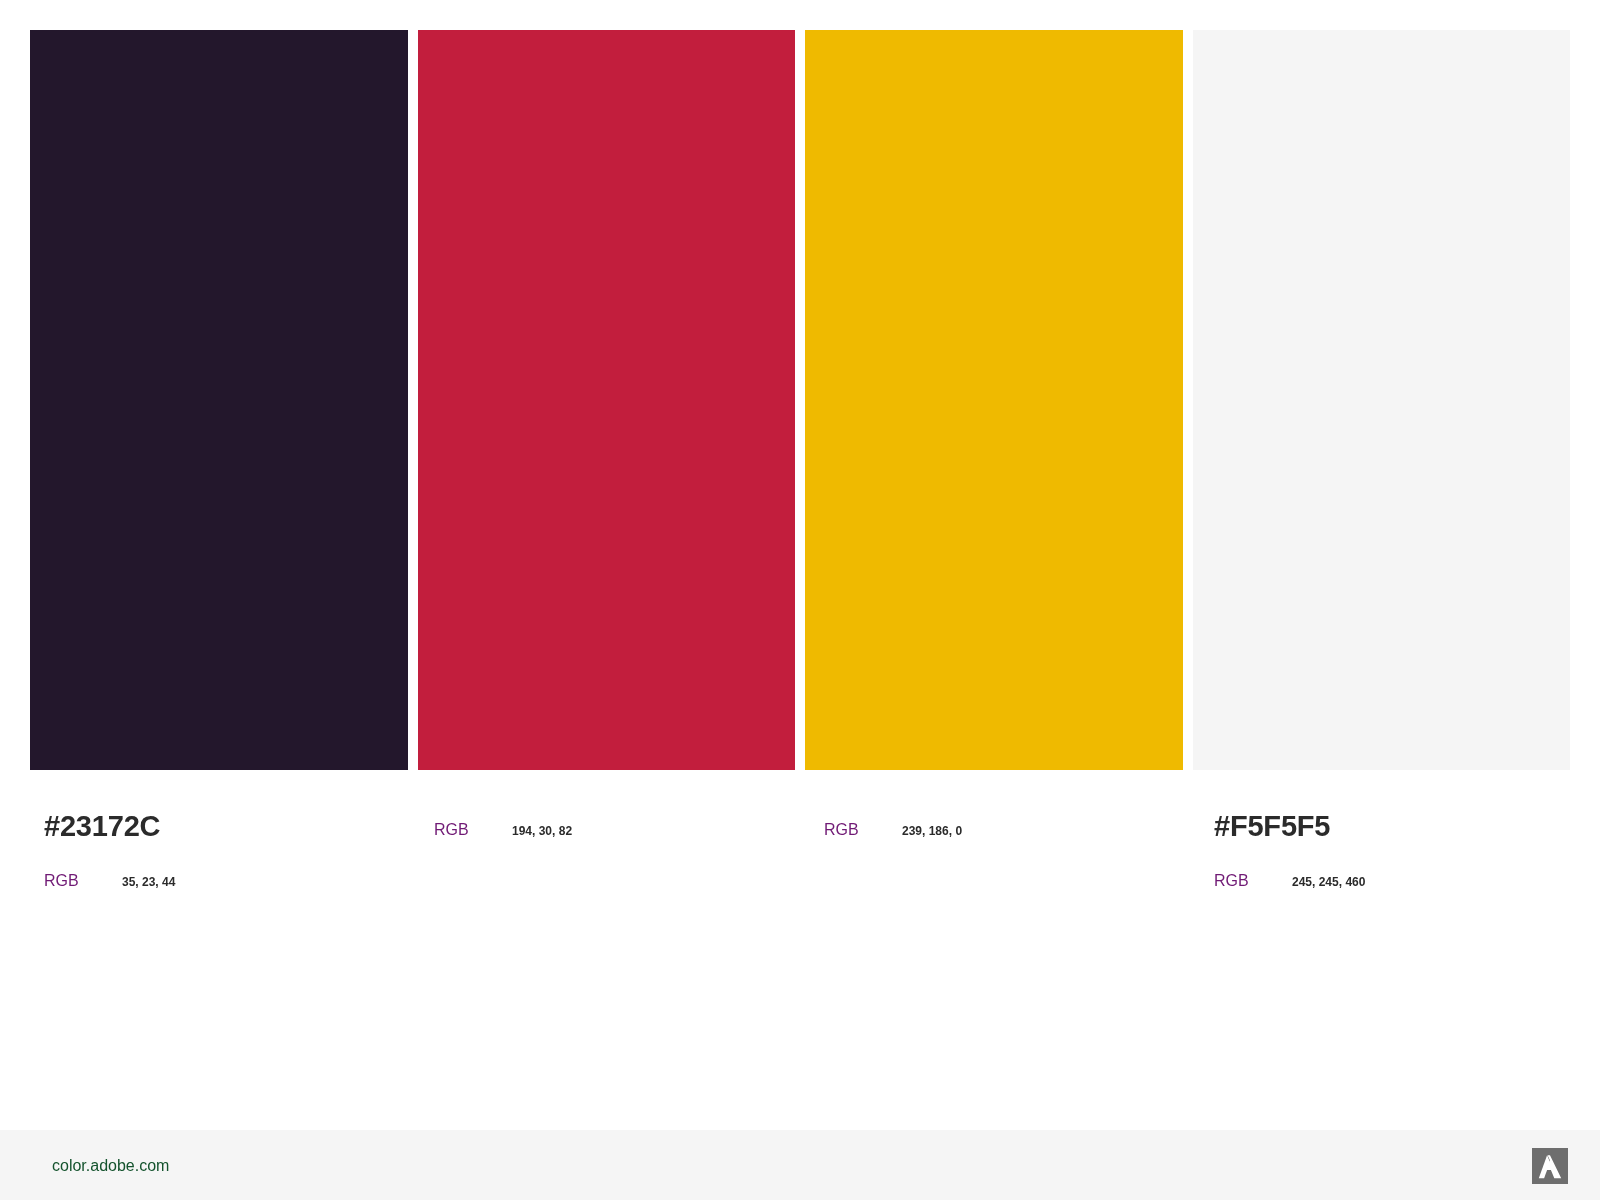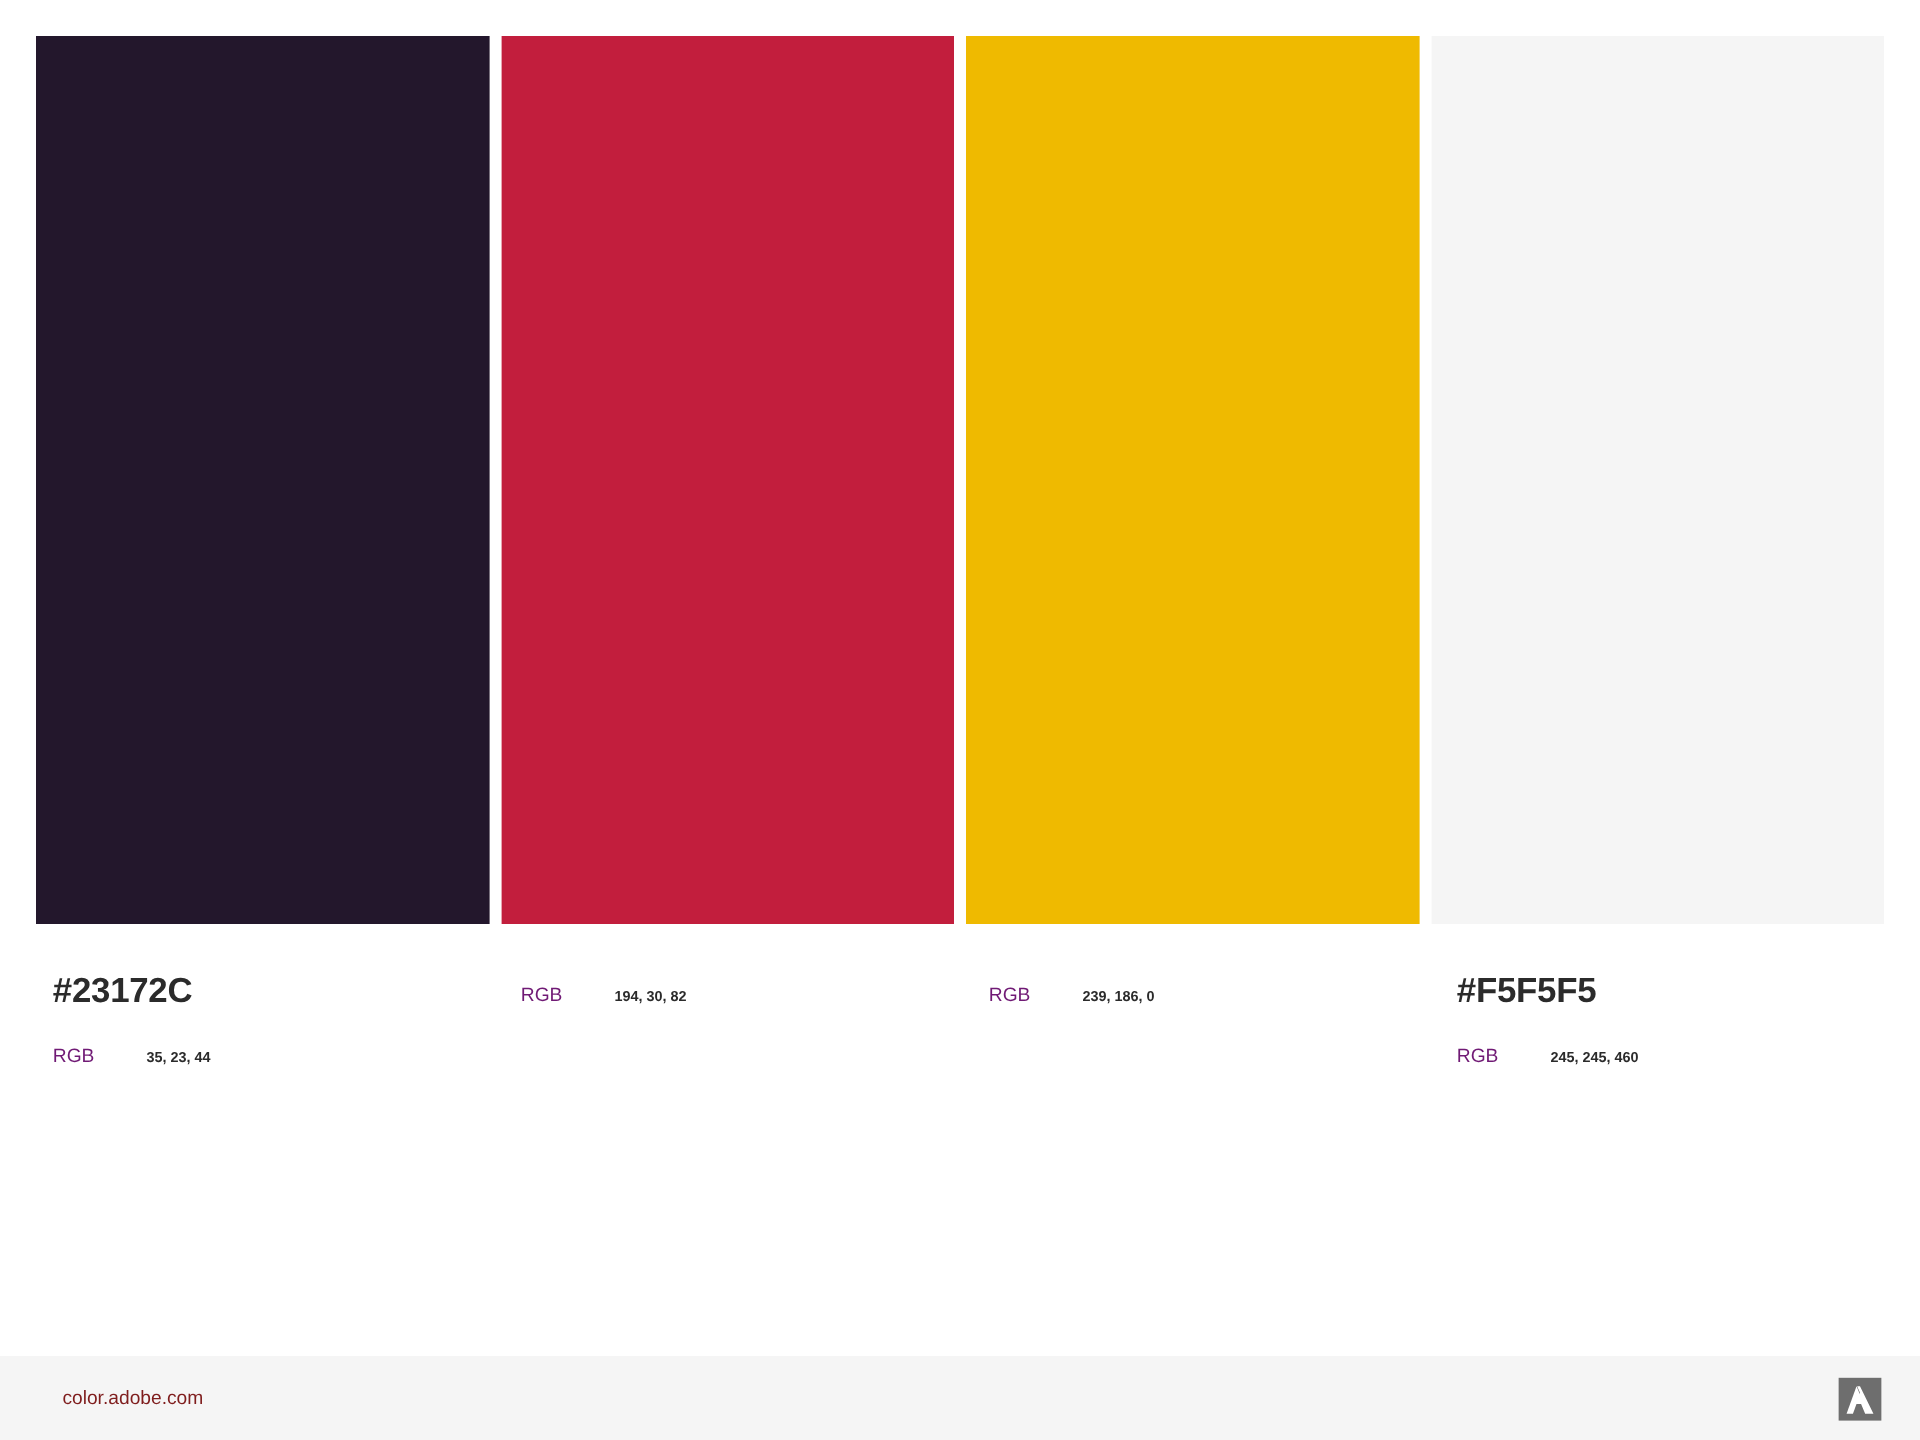--- a/index.html
+++ b/index.html
@@ -96,21 +96,21 @@
     width: 1600px;
     height: 70px;
     background: #f5f5f5;
   }
 
   .footer-url {
     position: absolute;
     left: 52px;
     top: 27px;
     font-size: 16px;
-    color: #7f1d1d;
+    color: #14532d;
     white-space: nowrap;
   }
 
   .footer-logo {
     position: absolute;
     left: 1532px;
     top: 18px;
     width: 36px;
     height: 36px;
   }

